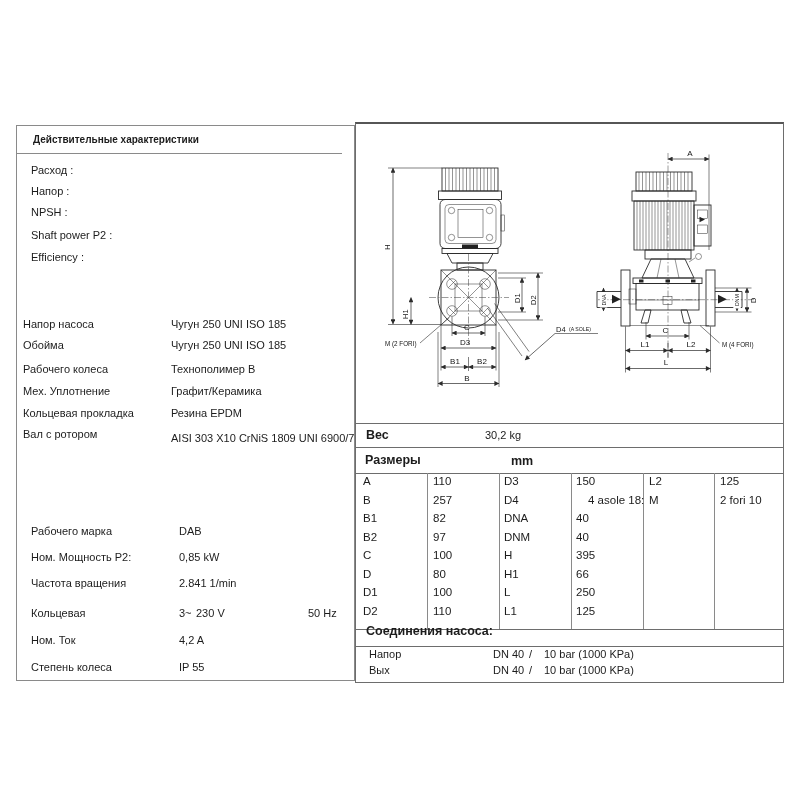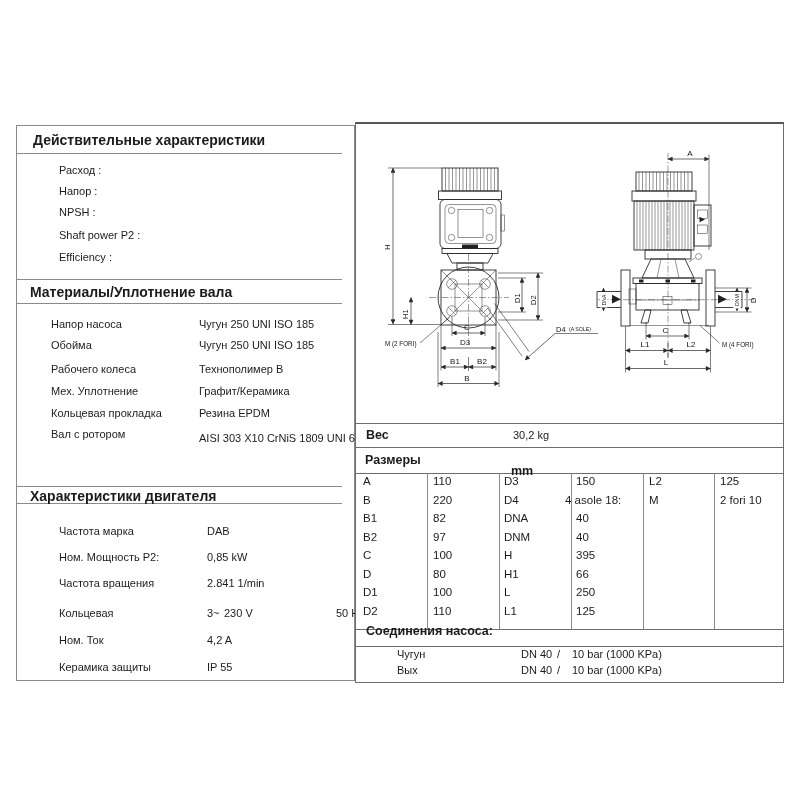--- a/index.html
+++ b/index.html
@@ -4,25 +4,25 @@
 <style>
   * { box-sizing: border-box; margin: 0; padding: 0; }
   html,body { background:#fff; }
   .page {
     position: relative; width: 800px; height: 800px; background:#fff;
     font-family: "Liberation Sans", sans-serif; color:#1c1c1c; overflow:hidden;
   }
   
   .left-box { position:absolute; left:16px; top:125px; width:339px; height:556px;
               border:1px solid #8a8a8a; background:#fff; }
-  .sec-header { position:absolute; left:0; right:12px; font-weight:700; font-size:14px; }
+  .sec-header { position:absolute; left:0; right:12px; font-weight:700; font-size:10px; }
   .sec-header.h1 { top:0; height:28px; line-height:28px; padding-left:16px; border-bottom:1px solid #8a8a8a; }
   .sec-header.h2 { top:153px; height:25px; line-height:25px; padding-left:13px; border-top:1px solid #8a8a8a; border-bottom:1px solid #8a8a8a; }
   .sec-header.h3 { top:360px; height:18px; line-height:18px; padding-left:13px; border-top:1px solid #8a8a8a; border-bottom:1px solid #8a8a8a; }
-  .t11 { position:absolute; font-size:11px; white-space:nowrap;margin-left:28px; }
+  .t11 { position:absolute; font-size:11px; white-space:nowrap; }
   .t115 { position:absolute; font-size:11.5px; white-space:nowrap; }
   
   .right-box { position:absolute; left:355px; top:122px; width:429px; height:561px;
                border:1px solid #6d6d6d; border-top:2px solid #565656; background:#fff; }
   .hline { position:absolute; left:0; right:0; height:0; border-top:1px solid #6d6d6d; }
   .vline { position:absolute; width:0; border-left:1px solid #8a8a8a; }
   .rb-title { position:absolute; font-weight:700; font-size:12.5px; white-space:nowrap; }
   svg { display:block; }
   svg text { fill:#141414; font-family:"Liberation Sans",sans-serif; font-size:8px; }
   .out  { stroke:#2b2b2b; stroke-width:.9; fill:none; }
@@ -41,52 +41,46 @@
 
     <div class="sec-header h1">
       <span>Действительные характеристики</span>
     </div>
     <span class="t11" style="left:14px;top:38px">Расход :</span>
     <span class="t11" style="left:14px;top:59px">Напор :</span>
     <span class="t11" style="left:14px;top:80px">NPSH :</span>
     <span class="t11" style="left:14px;top:103px">Shaft power P2 :</span>
     <span class="t11" style="left:14px;top:125px">Efficiency :</span>
 
-    <div class="sec-header h2">
-      <span>Материалы/Уплотнение вала</span>
-    </div>
     <span class="t11" style="left:6px;top:192px">Напор насоса</span>
     <span class="t11" style="left:154px;top:192px">Чугун 250 UNI ISO 185</span>
     <span class="t11" style="left:6px;top:213px">Обойма</span>
     <span class="t11" style="left:154px;top:213px">Чугун 250 UNI ISO 185</span>
     <span class="t11" style="left:6px;top:237px">Рабочего колеса</span>
     <span class="t11" style="left:154px;top:237px">Технополимер B</span>
     <span class="t11" style="left:6px;top:259px">Мех. Уплотнение</span>
     <span class="t11" style="left:154px;top:259px">Графит/Керамика</span>
     <span class="t11" style="left:6px;top:281px">Кольцевая прокладка</span>
     <span class="t11" style="left:154px;top:281px">Резина EPDM</span>
     <span class="t11" style="left:6px;top:302px">Вал с ротором</span>
     <span class="t11" style="left:154px;top:306px">AISI 303 X10 CrNiS 1809 UNI 6900/71</span>
 
-    <div class="sec-header h3">
-      <span>Характеристики двигателя</span>
-    </div>
-    <span class="t11" style="left:14px;top:399px">Частота марка</span>
+    <span class="t11" style="left:14px;top:399px">Рабочего марка</span>
     <span class="t11" style="left:162px;top:399px">DAB</span>
     <span class="t11" style="left:14px;top:425px">Ном. Мощность P2:</span>
     <span class="t11" style="left:162px;top:425px">0,85 kW</span>
     <span class="t11" style="left:14px;top:451px">Частота вращения</span>
     <span class="t11" style="left:162px;top:451px">2.841 1/min</span>
     <span class="t11" style="left:14px;top:481px">Кольцевая</span>
     <span class="t11" style="left:162px;top:481px">3~</span>
     <span class="t11" style="left:179px;top:481px">230 V</span>
     <span class="t11" style="left:291px;top:481px">50 Hz</span>
     <span class="t11" style="left:14px;top:508px">Ном. Ток</span>
     <span class="t11" style="left:162px;top:508px">4,2 A</span>
-    <span class="t11" style="left:14px;top:535px">Керамика защиты</span>
+    <span class="t11" style="left:14px;top:535px">Степень колеса</span>
     <span class="t11" style="left:162px;top:535px">IP 55</span>
   </div>
 
   <div class="right-box">
 
     <svg width="427" height="299" viewBox="355 122 427 299">
       <defs>
         <marker id="arr" viewBox="0 0 10 10" refX="9.5" refY="5" markerWidth="9" markerHeight="7" orient="auto-start-reverse">
           <path d="M0 0 L10 5 L0 10 z" fill="#2b2b2b"></path>
         </marker>
@@ -212,69 +206,69 @@
     <div class="hline" style="top:299px"></div>
     <div class="hline" style="top:323px"></div>
     <div class="hline" style="top:349px"></div>
     <div class="hline" style="top:505px"></div>
     <div class="hline" style="top:522px"></div>
 
     <span class="rb-title" style="left:10px;top:304px">Вес</span>
     <span class="t11" style="left:129px;top:305px">30,2 kg</span>
 
     <span class="rb-title" style="left:9px;top:329px">Размеры</span>
-    <span class="rb-title" style="left:155px;top:340px">mm</span>
+    <span class="rb-title" style="left:155px;top:330px">mm</span>
 
     <div class="vline" style="left:71px;top:349px;height:156px"></div>
     <div class="vline" style="left:143px;top:349px;height:156px"></div>
     <div class="vline" style="left:215px;top:349px;height:156px"></div>
     <div class="vline" style="left:287px;top:349px;height:156px"></div>
     <div class="vline" style="left:358px;top:349px;height:156px"></div>
 
     <span class="t115" style="left:7px;top:351px">A</span>
     <span class="t115" style="left:77px;top:351px">110</span>
     <span class="t115" style="left:7px;top:370px">B</span>
-    <span class="t115" style="left:77px;top:370px">220</span>
+    <span class="t115" style="left:77px;top:370px">257</span>
     <span class="t115" style="left:7px;top:388px">B1</span>
     <span class="t115" style="left:77px;top:388px">82</span>
     <span class="t115" style="left:7px;top:407px">B2</span>
     <span class="t115" style="left:77px;top:407px">97</span>
     <span class="t115" style="left:7px;top:425px">C</span>
     <span class="t115" style="left:77px;top:425px">100</span>
     <span class="t115" style="left:7px;top:444px">D</span>
     <span class="t115" style="left:77px;top:444px">80</span>
     <span class="t115" style="left:7px;top:462px">D1</span>
     <span class="t115" style="left:77px;top:462px">100</span>
     <span class="t115" style="left:7px;top:481px">D2</span>
     <span class="t115" style="left:77px;top:481px">110</span>
 
     <span class="t115" style="left:148px;top:351px">D3</span>
     <span class="t115" style="left:220px;top:351px">150</span>
     <span class="t115" style="left:148px;top:370px">D4</span>
-    <span class="t115" style="left:209px;top:370px">4 asole 18:</span>
+    <span class="t115" style="left:232px;top:370px">4 asole 18:</span>
     <span class="t115" style="left:148px;top:388px">DNA</span>
     <span class="t115" style="left:220px;top:388px">40</span>
     <span class="t115" style="left:148px;top:407px">DNM</span>
     <span class="t115" style="left:220px;top:407px">40</span>
     <span class="t115" style="left:148px;top:425px">H</span>
     <span class="t115" style="left:220px;top:425px">395</span>
     <span class="t115" style="left:148px;top:444px">H1</span>
     <span class="t115" style="left:220px;top:444px">66</span>
     <span class="t115" style="left:148px;top:462px">L</span>
     <span class="t115" style="left:220px;top:462px">250</span>
     <span class="t115" style="left:148px;top:481px">L1</span>
     <span class="t115" style="left:220px;top:481px">125</span>
 
     <span class="t115" style="left:293px;top:351px">L2</span>
     <span class="t115" style="left:364px;top:351px">125</span>
     <span class="t115" style="left:293px;top:370px">M</span>
     <span class="t115" style="left:364px;top:370px">2 fori 10</span>
 
     <span class="rb-title" style="left:10px;top:500px">Соединения насоса:</span>
-    <span class="t11" style="left:13px;top:524px">Чугун</span>
+    <span class="t11" style="left:13px;top:524px">Напор</span>
     <span class="t11" style="left:137px;top:524px">DN 40</span>
     <span class="t11" style="left:173px;top:524px">/</span>
     <span class="t11" style="left:188px;top:524px">10 bar (1000 KPa)</span>
     <span class="t11" style="left:13px;top:540px">Вых</span>
     <span class="t11" style="left:137px;top:540px">DN 40</span>
     <span class="t11" style="left:173px;top:540px">/</span>
     <span class="t11" style="left:188px;top:540px">10 bar (1000 KPa)</span>
   </div>
 
 </div>

